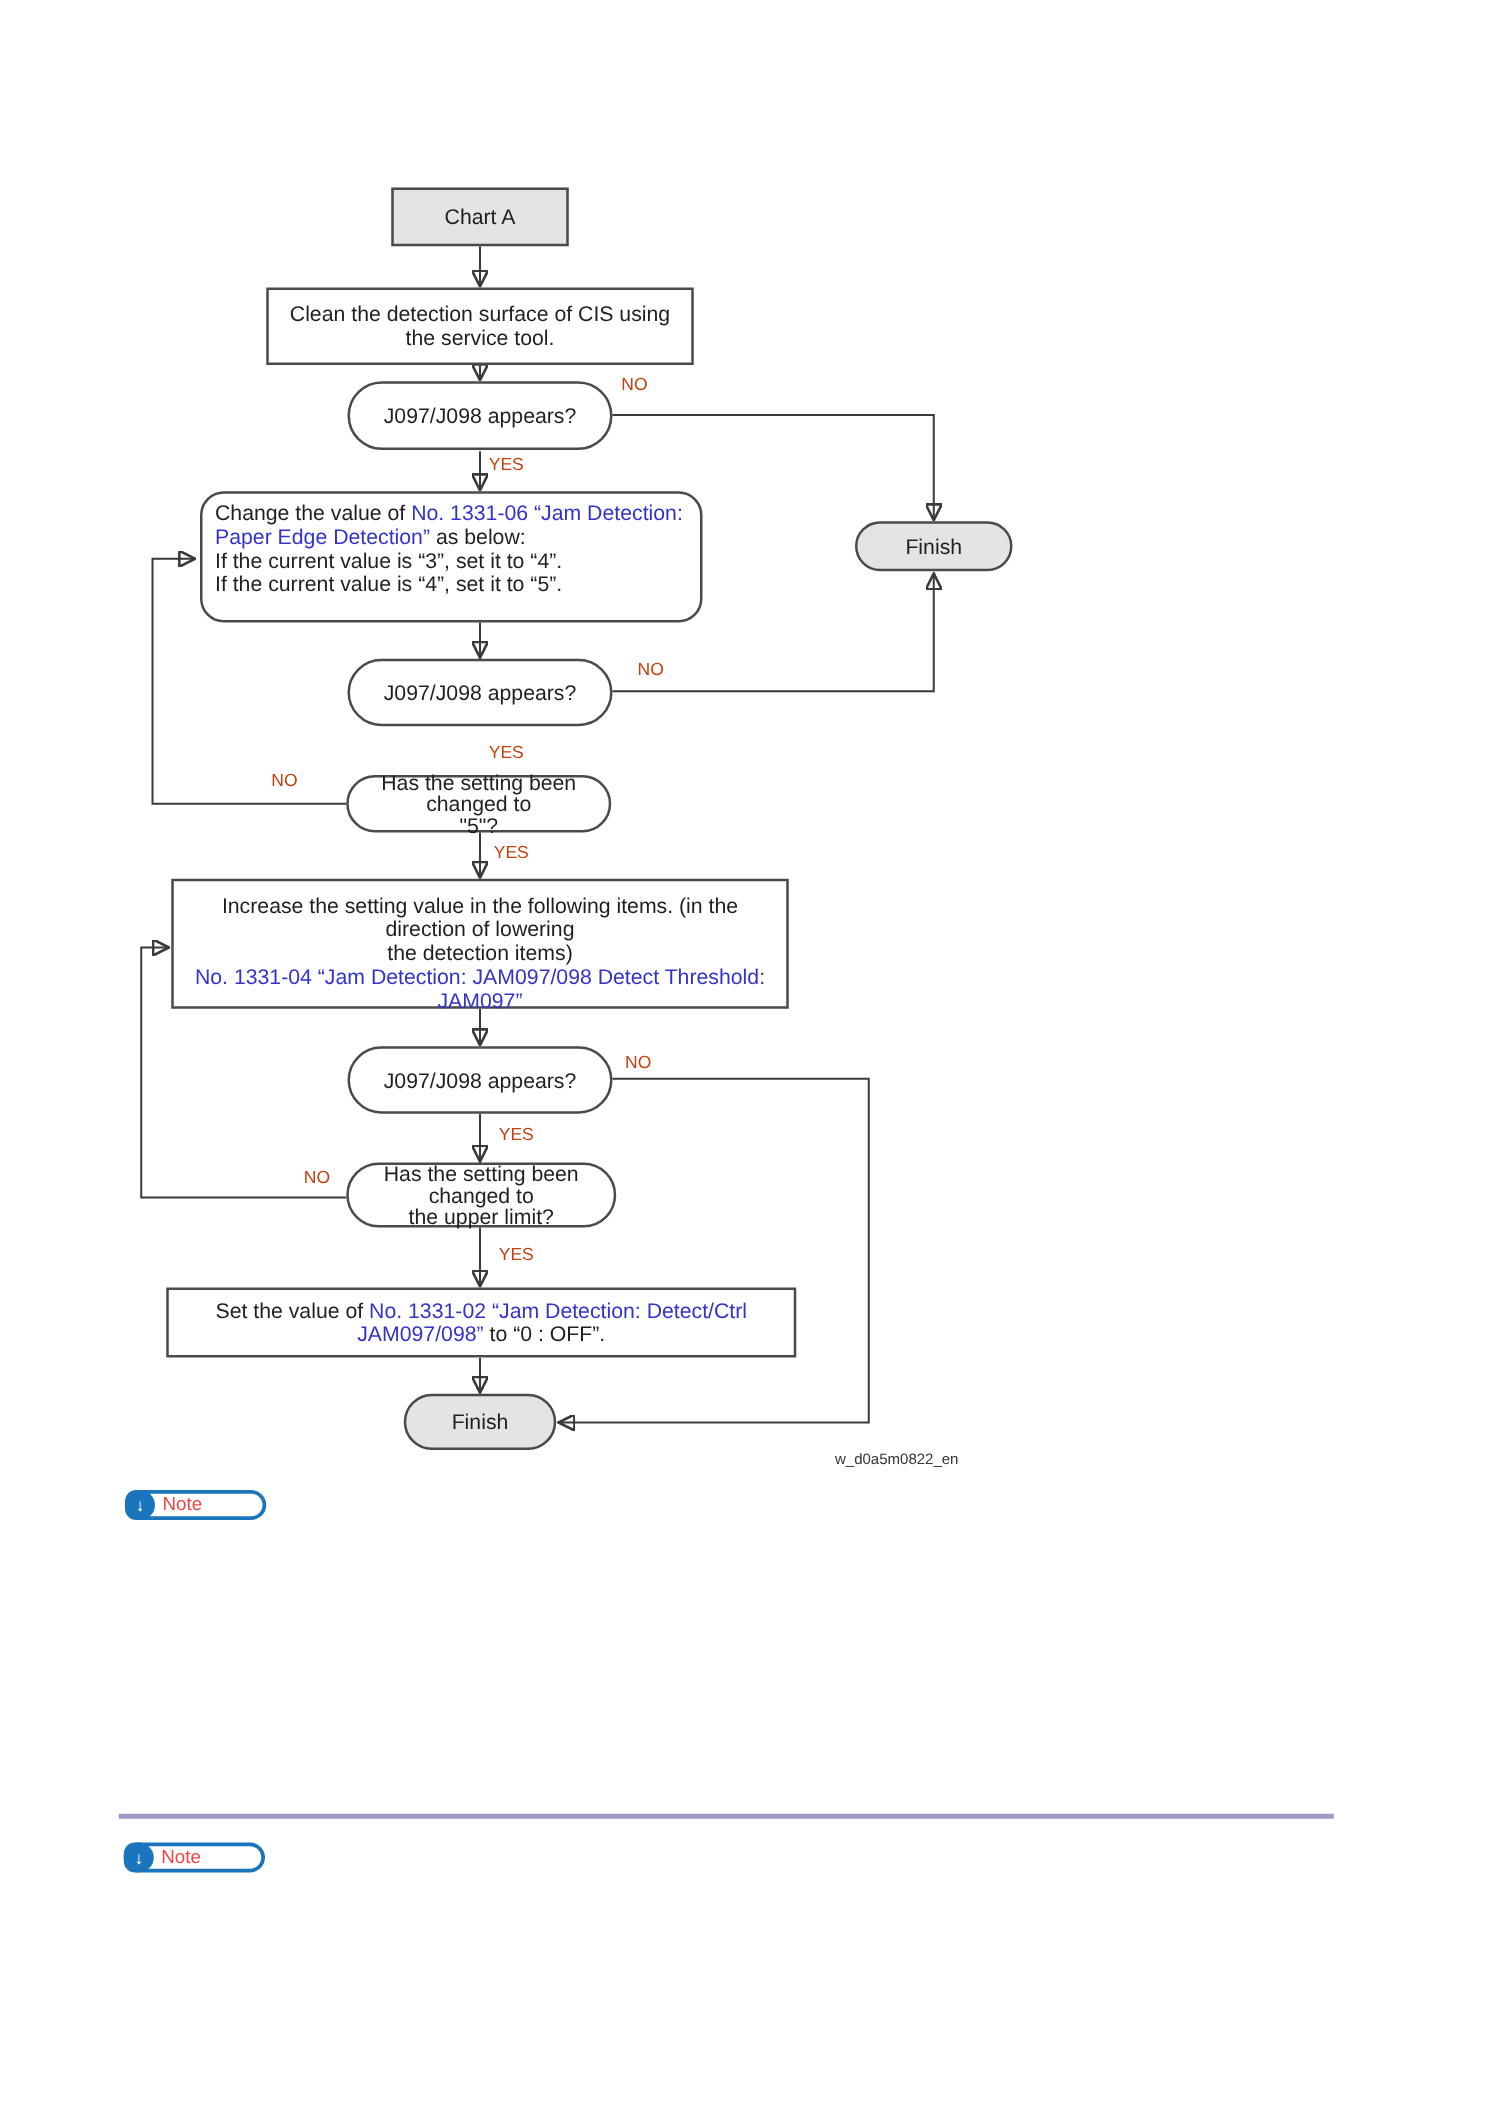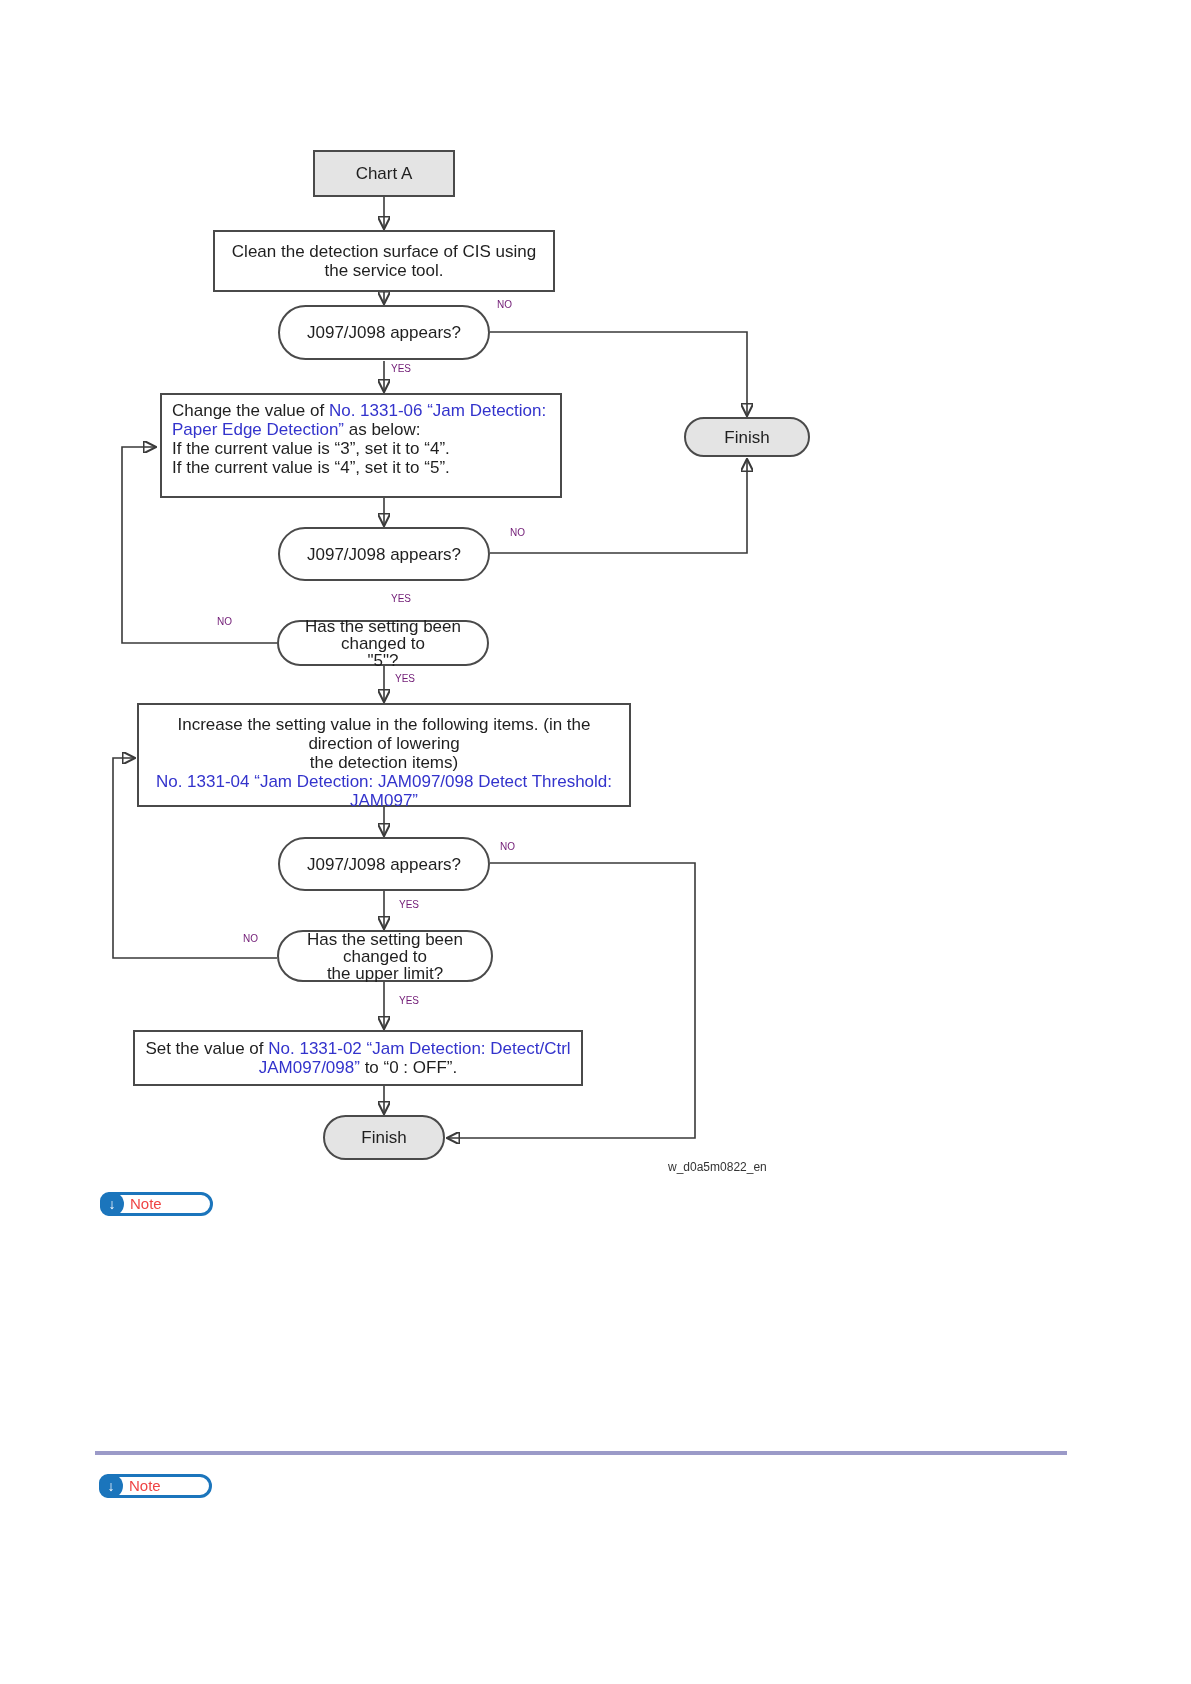--- a/index.html
+++ b/index.html
@@ -12,21 +12,21 @@
 
   .box { position:absolute; background:#ffffff; border:2px solid #4a4a4a; z-index:2;
          display:flex; flex-direction:column; align-items:center; justify-content:center;
          text-align:center; font-size:17px; line-height:19px; color:#1f1f1f; }
   .stadium { border-radius:30px; line-height:17px; }
   .grayfill { background:#e4e4e4; }
   .leftalign { align-items:flex-start; text-align:left; padding:6px 8px 6px 10px; justify-content:flex-start; }
   .leftalign p, .leftalign div { width:100%; }
   .ctr { padding:10px 6px 6px 6px; justify-content:flex-start; }
 
-  .flabel { position:absolute; z-index:3; font-size:10px; color:#701a75; }
+  .flabel { position:absolute; z-index:3; font-size:14px; color:#c2410c; }
   .link { color:#3333cc; cursor:pointer; }
 
   .caption { position:absolute; left:668px; top:1160px; font-size:12px; color:#333; z-index:2; }
 
   .note-badge { position:absolute; width:113px; height:24px; background:#fff;
                 border:3px solid #1b75bc; border-radius:12px 16px 16px 12px; z-index:2; }
   .note-circle { position:absolute; left:-3px; top:-3px; width:24px; height:24px;
                  background:#1b75bc; border-radius:50%; color:#fff; font-size:14px;
                  font-weight:bold; display:flex; align-items:center; justify-content:center; }
   .note-text { position:absolute; left:27px; top:0px; font-size:15px; font-weight:normal; color:#ef4444; line-height:18px; }
@@ -65,21 +65,21 @@
   </div>
 
   <div class="box" style="left:213px; top:230px; width:342px; height:62px; padding:2px 10px;">
     <span>Clean the detection surface of CIS using the service tool.</span>
   </div>
 
   <div class="box stadium" style="left:278px; top:305px; width:212px; height:55px;">
     <span>J097/J098 appears?</span>
   </div>
 
-  <div class="box leftalign" style="left:160px; top:393px; width:402px; height:105px;">
+  <div class="box leftalign" style="left:160px; top:393px; width:402px; height:105px;border-radius:19px;">
     <p><span>Change the value of </span><span class="link">No. 1331-06 “Jam Detection: Paper Edge Detection”</span><span> as below:</span></p>
     <div>If the current value is “3”, set it to “4”.</div>
     <div>If the current value is “4”, set it to “5”.</div>
   </div>
 
   <div class="box stadium grayfill" style="left:684px; top:417px; width:126px; height:40px;">
     <span>Finish</span>
   </div>
 
   <div class="box stadium" style="left:278px; top:527px; width:212px; height:54px;">
@@ -99,21 +99,21 @@
 
   <div class="box stadium" style="left:278px; top:837px; width:212px; height:54px;">
     <span>J097/J098 appears?</span>
   </div>
 
   <div class="box stadium" style="left:277px; top:930px; width:216px; height:52px;">
     <div>Has the setting been changed to</div>
     <div>the upper limit?</div>
   </div>
 
-  <div class="box" style="left:133px; top:1030px; width:450px; height:56px; padding:4px 8px;">
+  <div class="box" style="left:133px; top:1030px; width:504px; height:56px; padding:4px 8px;">
     <p><span>Set the value of </span><span class="link">No. 1331-02 “Jam Detection: Detect/Ctrl JAM097/098”</span><span> to “0 : OFF”.</span></p>
   </div>
 
   <div class="box stadium grayfill" style="left:323px; top:1115px; width:122px; height:45px;">
     <span>Finish</span>
   </div>
 
   <div class="flabel" style="left:497px; top:299px;">NO</div>
   <div class="flabel" style="left:391px; top:363px;">YES</div>
   <div class="flabel" style="left:510px; top:527px;">NO</div>

